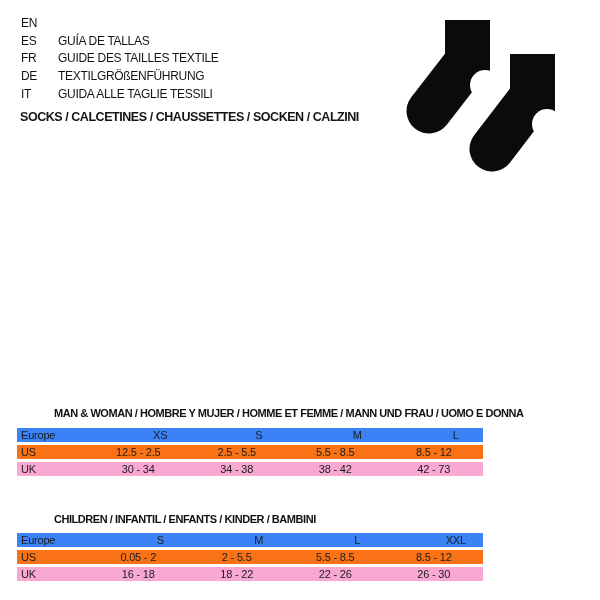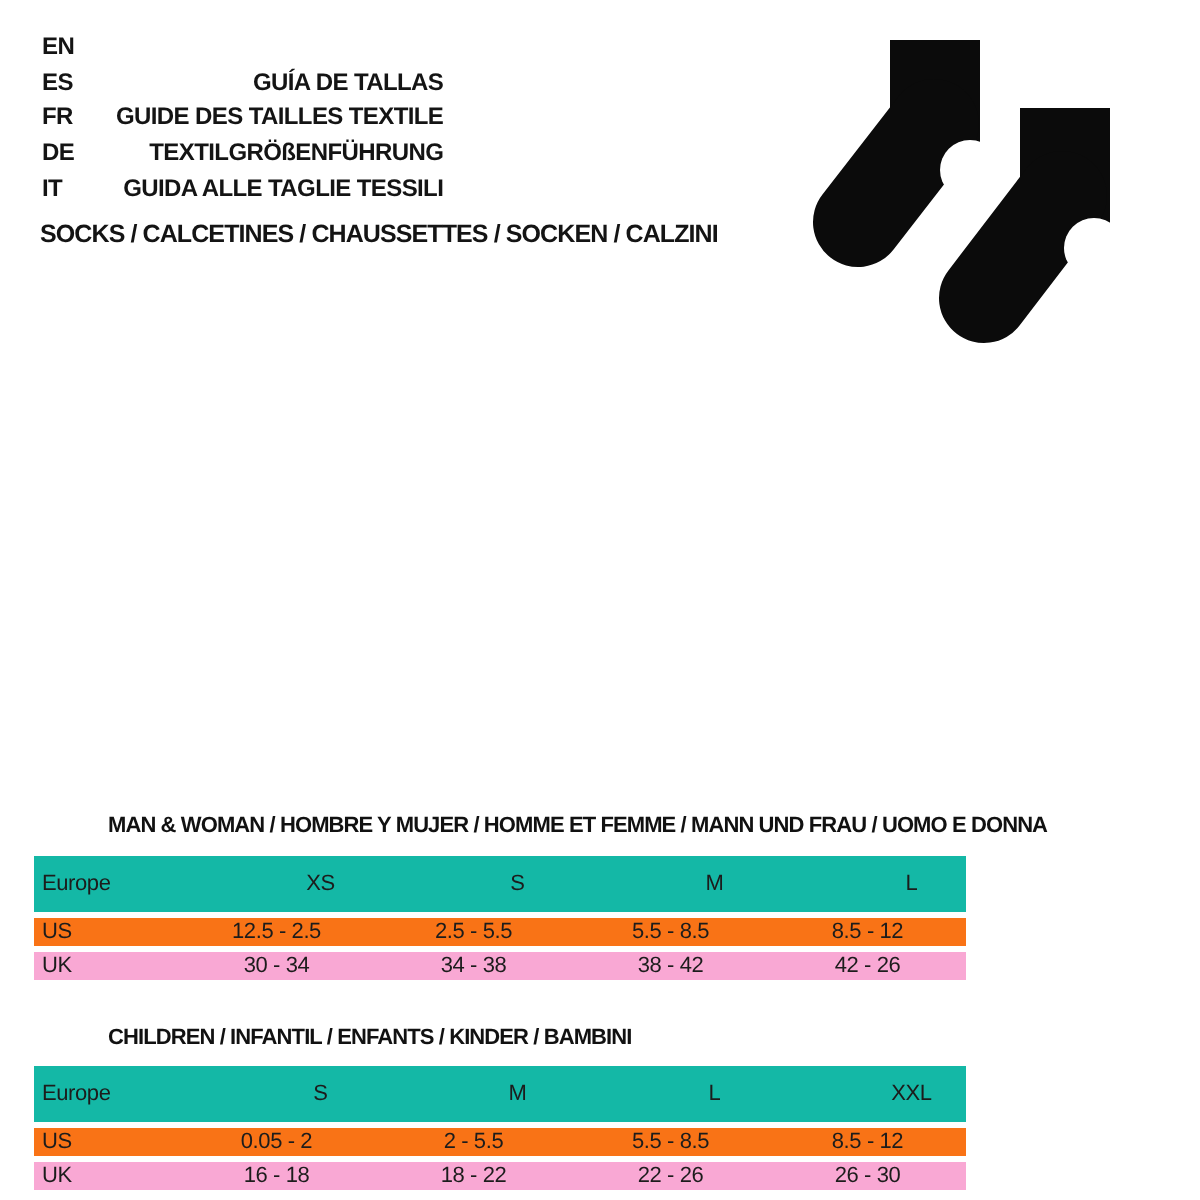--- a/index.html
+++ b/index.html
@@ -4,37 +4,37 @@
 <style>
   html,body{margin:0;padding:0;}
   body{
     width:600px;height:600px;position:relative;overflow:hidden;
     background:#ffffff;color:#161616;
     font-family:"Liberation Sans", sans-serif;
   }
   
   .lang-block{position:absolute;left:21px;top:14px;}
   .lang-row{display:flex;height:17.8px;align-items:center;
-    font-weight:700;font-size:12px;letter-spacing:-0.3px;color:#141414;justify-content:space-between;}
+    font-weight:400;font-size:12px;letter-spacing:-0.3px;color:#141414;}
   .lang-code{width:37px;}
   .category-line{position:absolute;left:20px;top:110px;line-height:15px;
     font-weight:700;font-size:12.5px;letter-spacing:-0.45px;color:#141414;text-align:center;}
   
   .socks-svg{position:absolute;left:400px;top:13px;}
   
   .t-title{position:absolute;left:18px;font-weight:700;font-size:11px;
     letter-spacing:-0.45px;line-height:13px;color:#111;white-space:nowrap;padding-left:36px;}
   .t-title.t1{top:407px;}
   .t-title.t2{top:513px;}
   .size-table{position:absolute;left:17px;width:466px;}
   .size-table.t1{top:428px;}
   .size-table.t2{top:533px;}
   .trow{display:flex;align-items:center;font-size:11px;letter-spacing:-0.2px;
     margin-bottom:2.5px;color:#1c1c1c;}
-  .trow.head{height:28px;background:#14b8a6;gap:44px;}
+  .trow.head{height:14px;background:#3b82f6;gap:44px;}
   .trow.r1{height:14.5px;background:#f97316;}
   .trow.r2{height:14.5px;background:#f9a8d4;}
   .tc-label{width:68px;padding-left:4px;text-align:left;}
   .tc{flex:1;text-align:center;}
 </style>
 </head>
 <body>
 
 <div class="lang-block">
   <div class="lang-row">
@@ -87,21 +87,21 @@
     <div class="tc">12.5 - 2.5</div>
     <div class="tc">2.5 - 5.5</div>
     <div class="tc">5.5 - 8.5</div>
     <div class="tc">8.5 - 12</div>
   </div>
   <div class="trow r2">
     <div class="tc-label">UK</div>
     <div class="tc">30 - 34</div>
     <div class="tc">34 - 38</div>
     <div class="tc">38 - 42</div>
-    <div class="tc">42 - 26</div>
+    <div class="tc">42 - 73</div>
   </div>
 </div>
 
 <div class="t-title t2">CHILDREN / INFANTIL / ENFANTS / KINDER / BAMBINI</div>
 <div class="size-table t2">
   <div class="trow head">
     <div class="tc-label">Europe</div>
     <div class="tc">S</div>
     <div class="tc">M</div>
     <div class="tc">L</div>

